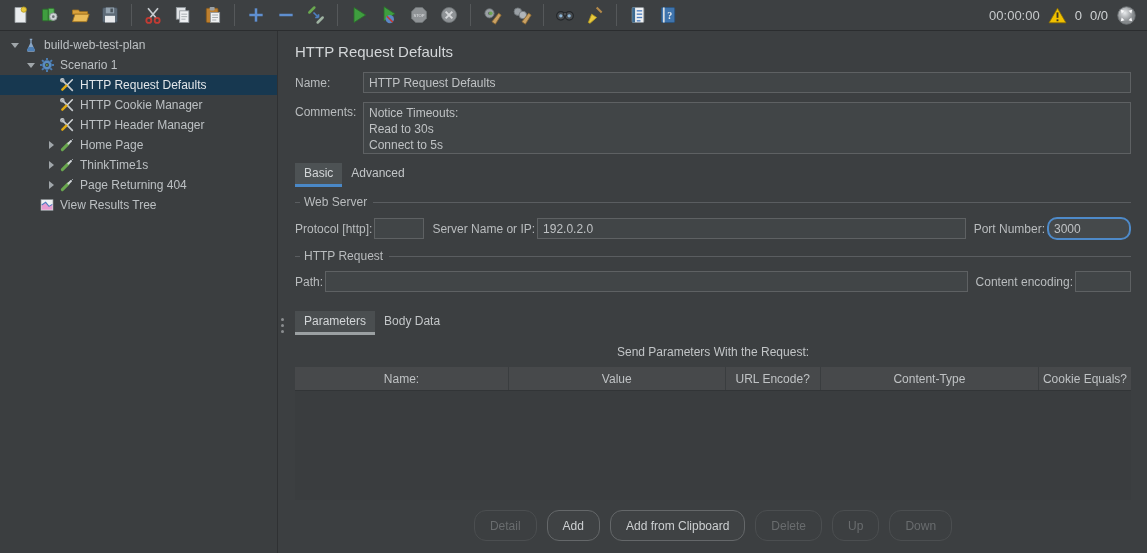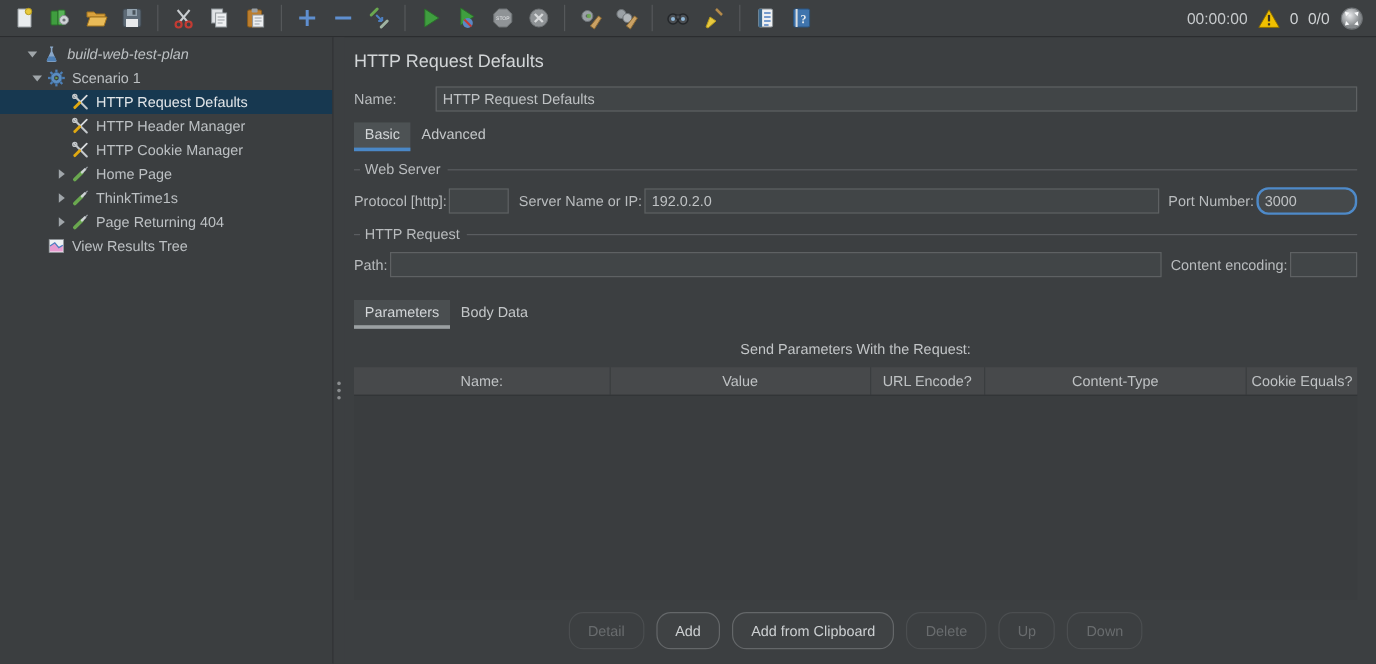--- a/index.html
+++ b/index.html
@@ -32,21 +32,21 @@
   .splitter .grip i { display:block; width:3px; height:3px; border-radius:50%; background:#8a8d8f; margin:3px 0; }
 
   
   .tree-row { height:20px; display:flex; align-items:center; cursor:default; white-space:nowrap; }
   .tree-row.selected { background:#173850; color:#e2e6e9; }
   .tree-row .arrow { width:14px; flex:none; display:flex; align-items:center; justify-content:center; }
   .tree-row .arrow .exp { width:0; height:0; border-left:4px solid transparent; border-right:4px solid transparent; border-top:5px solid #a0a6aa; }
   .tree-row .arrow .col { width:0; height:0; border-top:4px solid transparent; border-bottom:4px solid transparent; border-left:5px solid #a0a6aa; }
   .tree-row .ticon { width:17px; height:16px; flex:none; margin-right:5px; display:flex; align-items:center; justify-content:center; }
   .tree-row .ticon svg { width:16px; height:16px; }
-  .lvl0 { padding-left:20px;font-style:italic; }
+  .lvl0 { padding-left:8px; }
   .lvl1 { padding-left:24px; }
   .lvl2 { padding-left:44px; }
 
   
   .main { flex:1; display:flex; flex-direction:column; padding:6px 16px 8px 8px; min-width:0; }
   .page-title { font-size:15px; color:#d3d6d8; margin:6px 0 12px; font-weight:400; }
   .frow { display:flex; align-items:center; margin-bottom:9px; }
   .frow .flabel { width:68px; flex:none; color:#b9bcbe; }
   .frow .flabel.top { align-self:flex-start; margin-top:3px; }
   input.jin, textarea.jta {
@@ -337,34 +337,34 @@
     <div class="tree-row lvl2">
       <span class="arrow"></span>
       <span class="ticon">
           <svg viewBox="0 0 24 24">
             <line x1="4" y1="4" x2="20" y2="20" stroke="#c3c7ca" stroke-width="2.6" stroke-linecap="round"></line>
             <circle cx="5" cy="5" r="2.6" fill="none" stroke="#c3c7ca" stroke-width="1.6"></circle>
             <line x1="20" y1="4" x2="11" y2="13" stroke="#d8dbdd" stroke-width="2.2" stroke-linecap="round"></line>
             <line x1="11" y1="13" x2="5" y2="19" stroke="#e0a911" stroke-width="3.6" stroke-linecap="round"></line>
           </svg>
         </span>
-      <span>HTTP Header Manager</span>
+      <span>HTTP Cookie Manager</span>
     </div>
 
     <div class="tree-row lvl2">
       <span class="arrow"></span>
       <span class="ticon">
           <svg viewBox="0 0 24 24">
             <line x1="4" y1="4" x2="20" y2="20" stroke="#c3c7ca" stroke-width="2.6" stroke-linecap="round"></line>
             <circle cx="5" cy="5" r="2.6" fill="none" stroke="#c3c7ca" stroke-width="1.6"></circle>
             <line x1="20" y1="4" x2="11" y2="13" stroke="#d8dbdd" stroke-width="2.2" stroke-linecap="round"></line>
             <line x1="11" y1="13" x2="5" y2="19" stroke="#e0a911" stroke-width="3.6" stroke-linecap="round"></line>
           </svg>
         </span>
-      <span>HTTP Cookie Manager</span>
+      <span>HTTP Header Manager</span>
     </div>
 
     <div class="tree-row lvl2">
       <span class="arrow">
           <span class="col"></span>
         </span>
       <span class="ticon">
           <svg viewBox="0 0 24 24">
             <line x1="5" y1="19" x2="14" y2="10" stroke="#6aa84f" stroke-width="4.5" stroke-linecap="round"></line>
             <line x1="14" y1="10" x2="18" y2="6" stroke="#cfd3d6" stroke-width="3" stroke-linecap="round"></line>
@@ -424,20 +424,26 @@
   </div>
 
   <div class="main">
     <h1 class="page-title">HTTP Request Defaults</h1>
 
     <div class="frow">
       <span class="flabel">Name:</span>
       <input class="jin grow" value="HTTP Request Defaults" style="">
     </div>
 
+    <div class="frow">
+      <span class="flabel top">Comments:</span>
+      <textarea class="jta grow" style="">Notice Timeouts:
+Read to 30s
+Connect to 5s</textarea>
+    </div>
 
     <div class="tabbar">
       <span class="tab sel-blue">Basic</span>
       <span class="tab">Advanced</span>
     </div>
 
     <div class="legend">
       <span>Web Server</span>
         <span class="lline"></span>
     </div>

